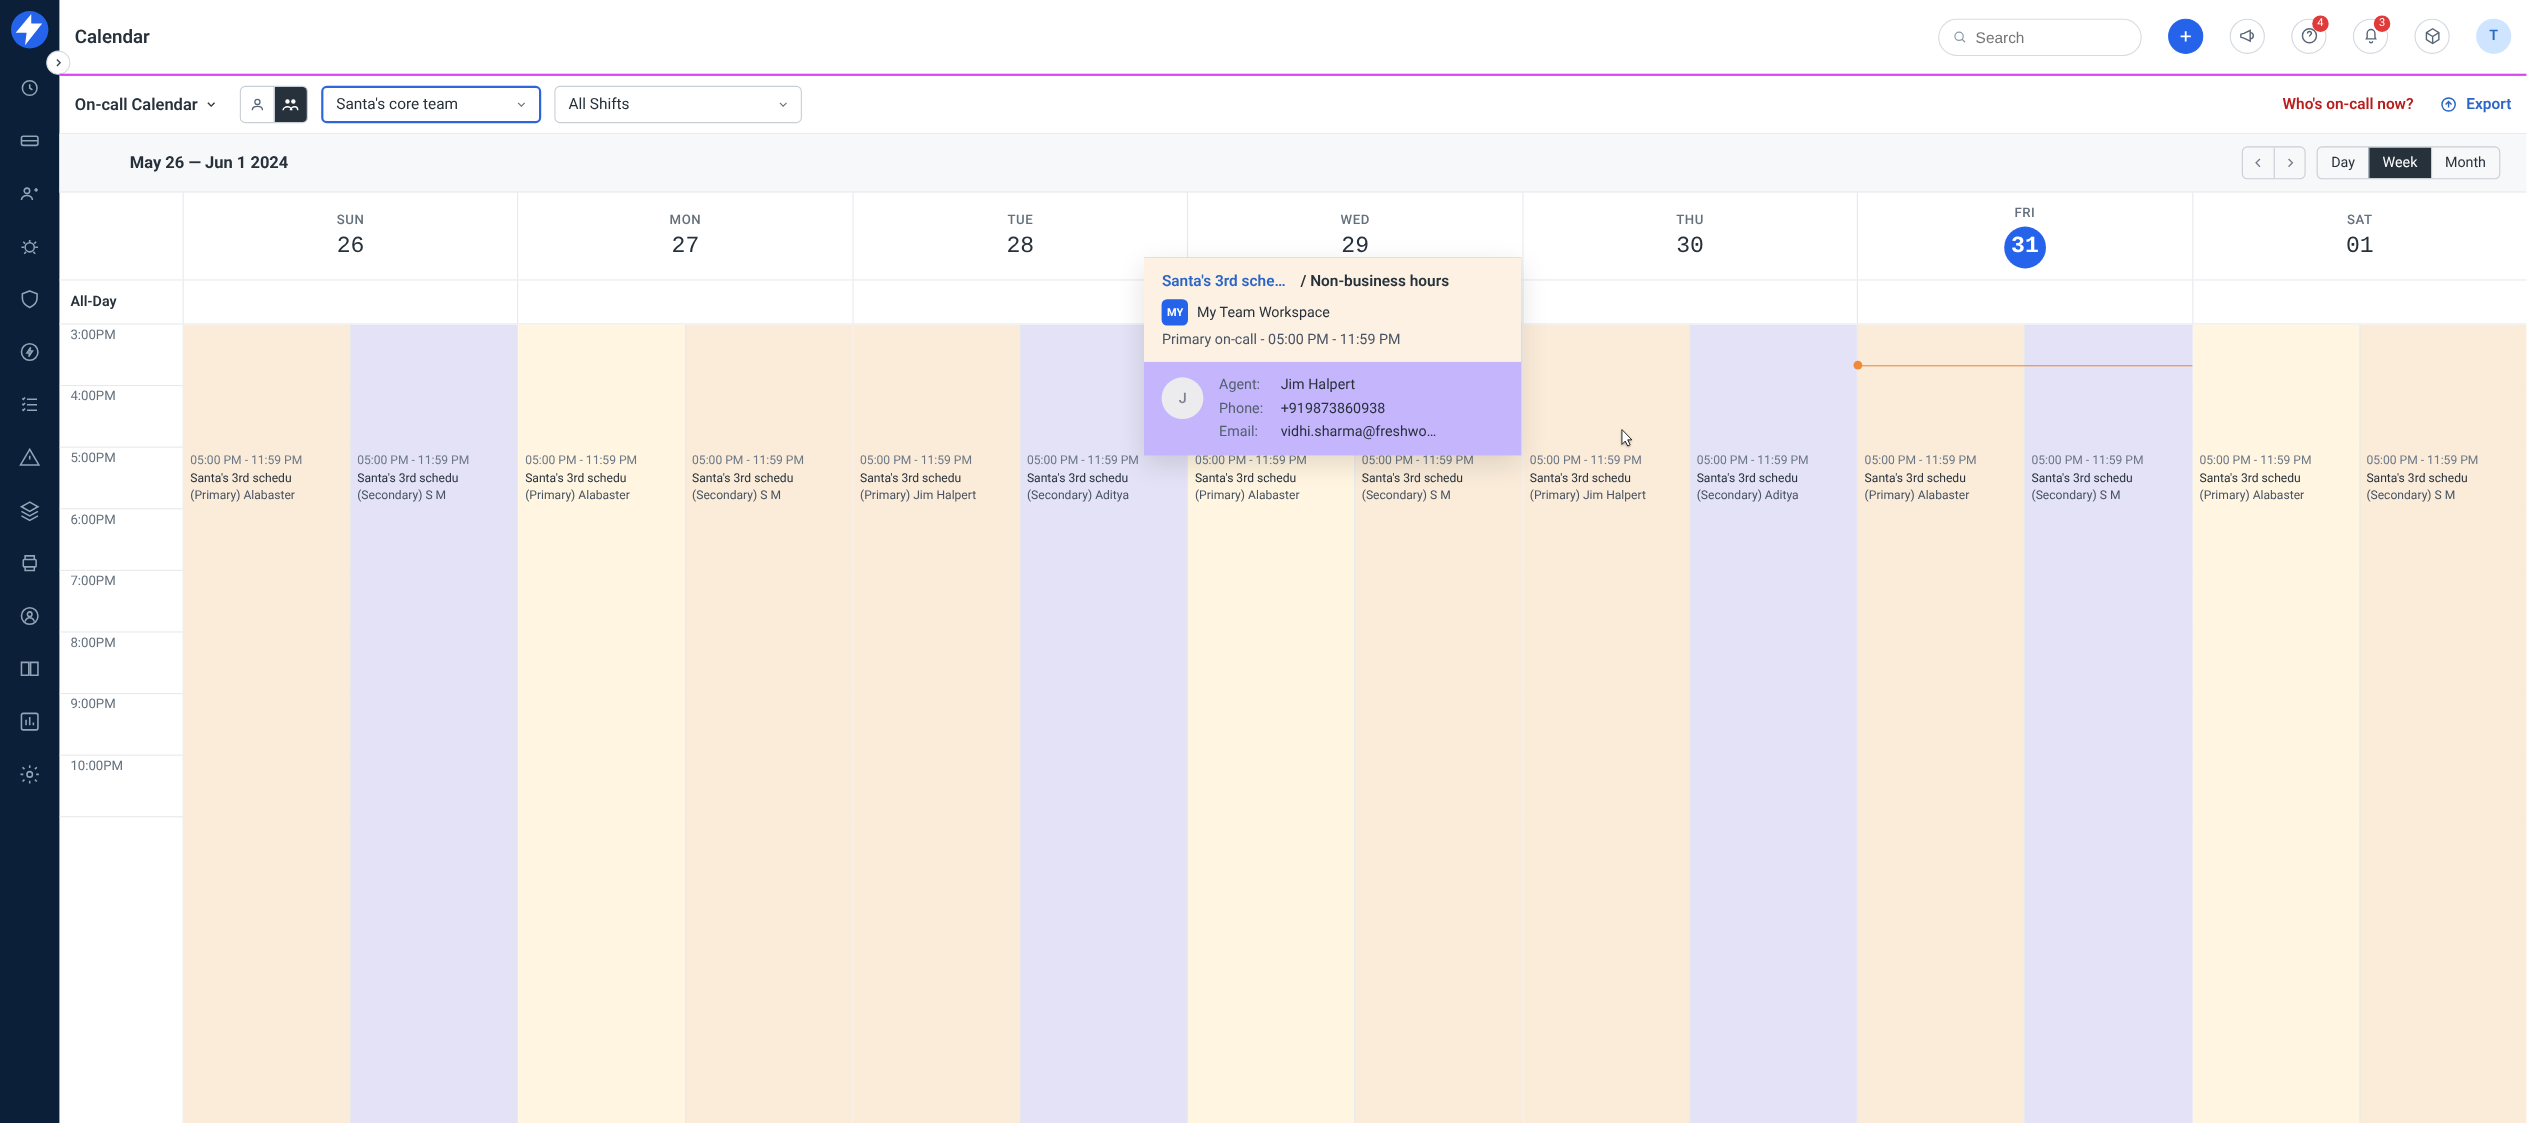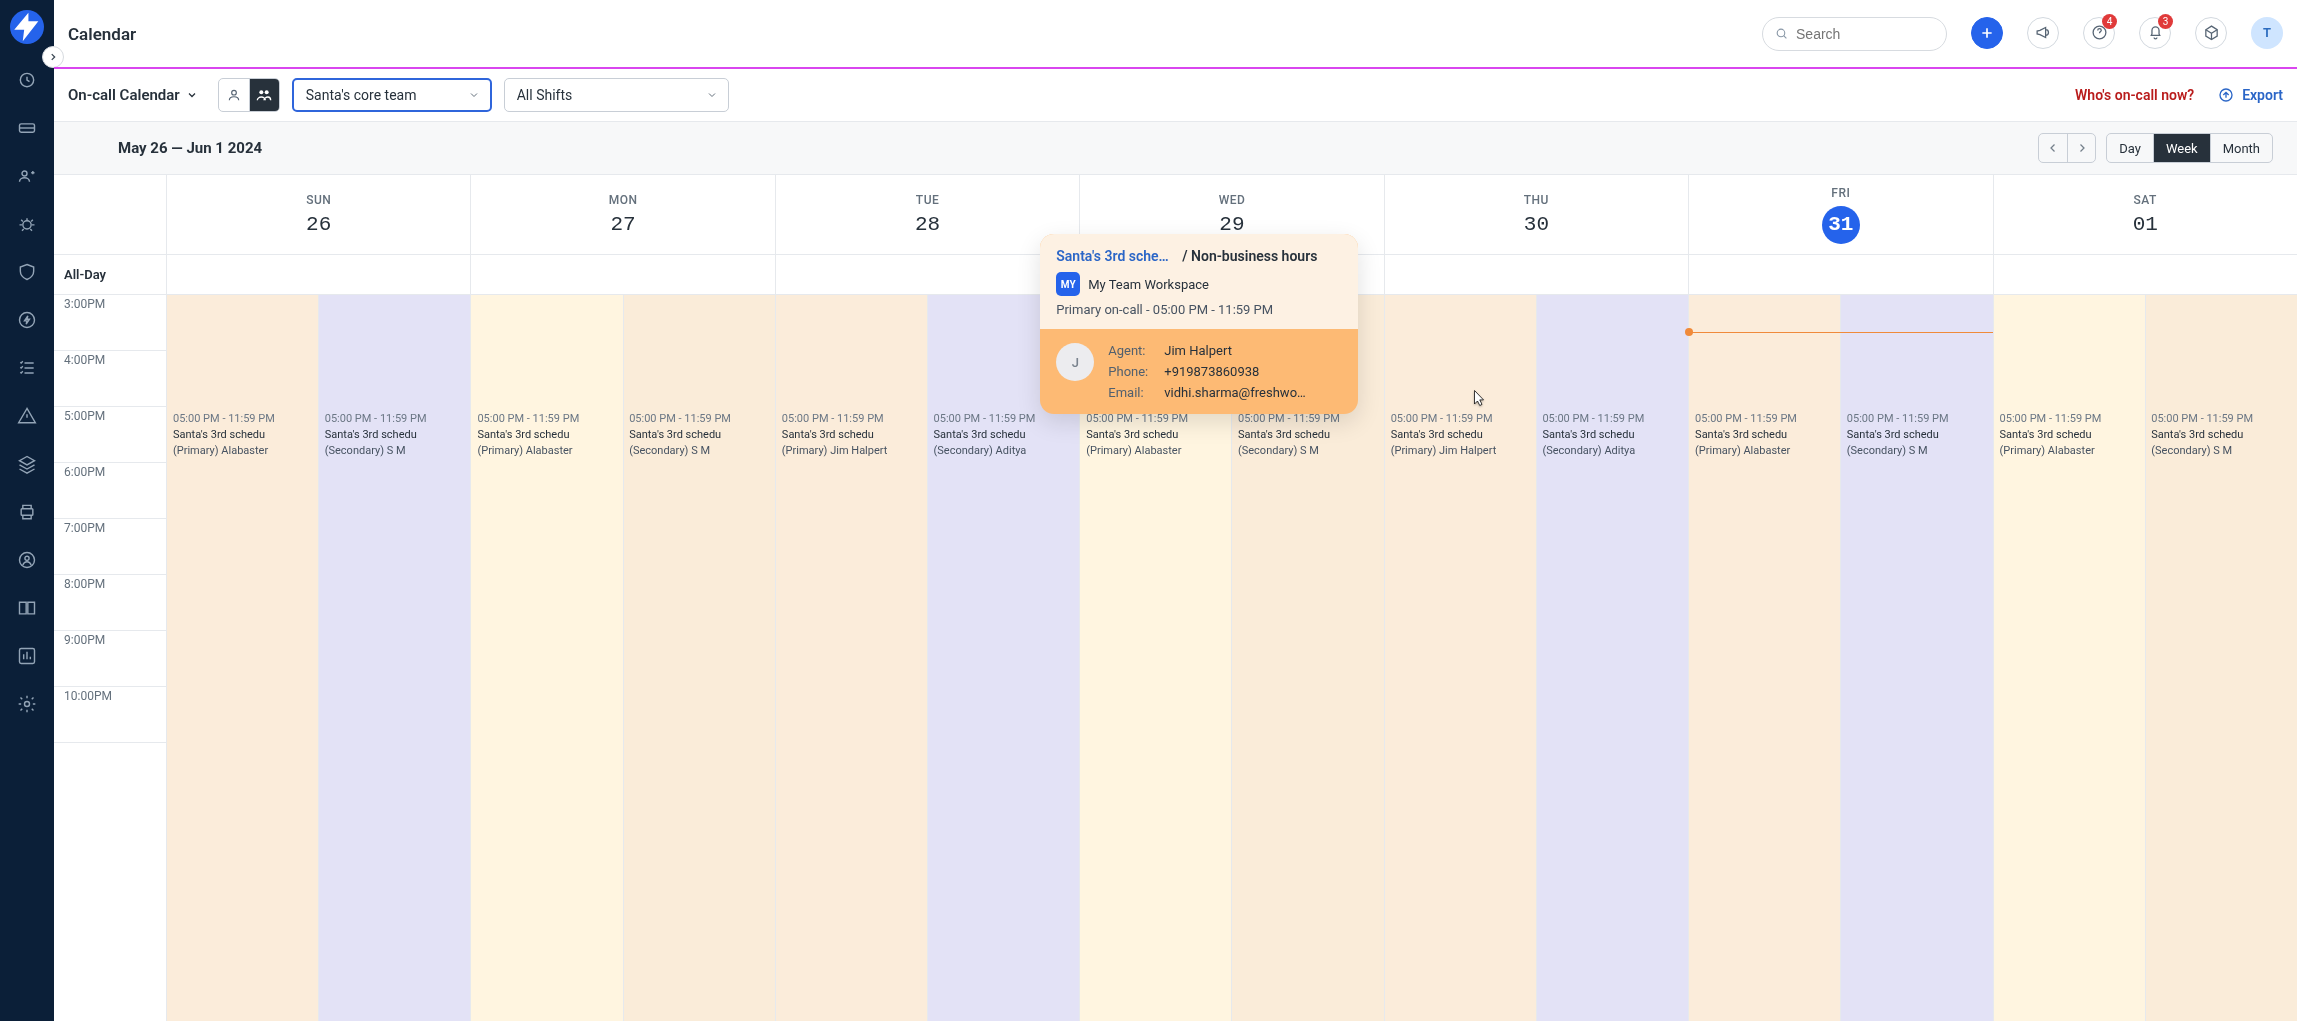--- a/index.html
+++ b/index.html
@@ -88,21 +88,21 @@
   .event-half { flex: 1; padding: 4px 6px; overflow: hidden; line-height: 1.45; }
   .event-half .time { display: block; color: #6b7785; font-size: 11px; white-space: nowrap; }
   .event-half .name { color: #27313b; display: block; white-space: nowrap; font-size: 11px; }
   .event-half .who  { color: #475362; display: block; white-space: nowrap; font-size: 11px; }
 
   
   .now-line { position: absolute; left: 0; right: 0; height: 0; border-top: 1px solid #f08a3a; top: 37px; }
   .now-dot { position: absolute; width: 8px; height: 8px; background: #f08a3a; border-radius: 50%; top: 33px; left: -4px; }
 
   
-  .popover { position: absolute; width: 318px; background: #fdba74; border-radius: 14px; box-shadow: 0 8px 24px rgba(0,0,0,0.12); z-index: 50; overflow: hidden; }
+  .popover { position: absolute; width: 343px; background: #c4b5fd; border-radius: 0; box-shadow: 0 8px 24px rgba(0,0,0,0.12); z-index: 50; overflow: hidden; }
   .popover-top { background: #fdf1e3; padding: 14px 16px 12px 16px; }
   .pop-title-row { display: flex; gap: 6px; font-size: 14px; margin-bottom: 8px; align-items: baseline; }
   .pop-title-link { color: #2b66c7; font-weight: 600; white-space: nowrap; overflow: hidden; text-overflow: ellipsis; max-width: 120px; }
   .pop-title-rest { color: #27313b; font-weight: 600; }
   .pop-ws-row { display: flex; align-items: center; gap: 8px; font-size: 13px; color: #27313b; margin-bottom: 6px; }
   .ws-badge { width: 24px; height: 24px; border-radius: 5px; background: #2563eb; color: #fff; font-size: 10px; font-weight: 700; display: flex; align-items: center; justify-content: center; }
   .pop-time { font-size: 13px; color: #475362; }
   .popover-bottom { padding: 14px 16px; display: flex; gap: 14px; }
   .agent-avatar { width: 38px; height: 38px; border-radius: 50%; background: #ececef; display: flex; align-items: center; justify-content: center; color: #7a838e; font-weight: 500; }
   .agent-info { display: flex; flex-direction: column; gap: 6px; font-size: 13px; }

